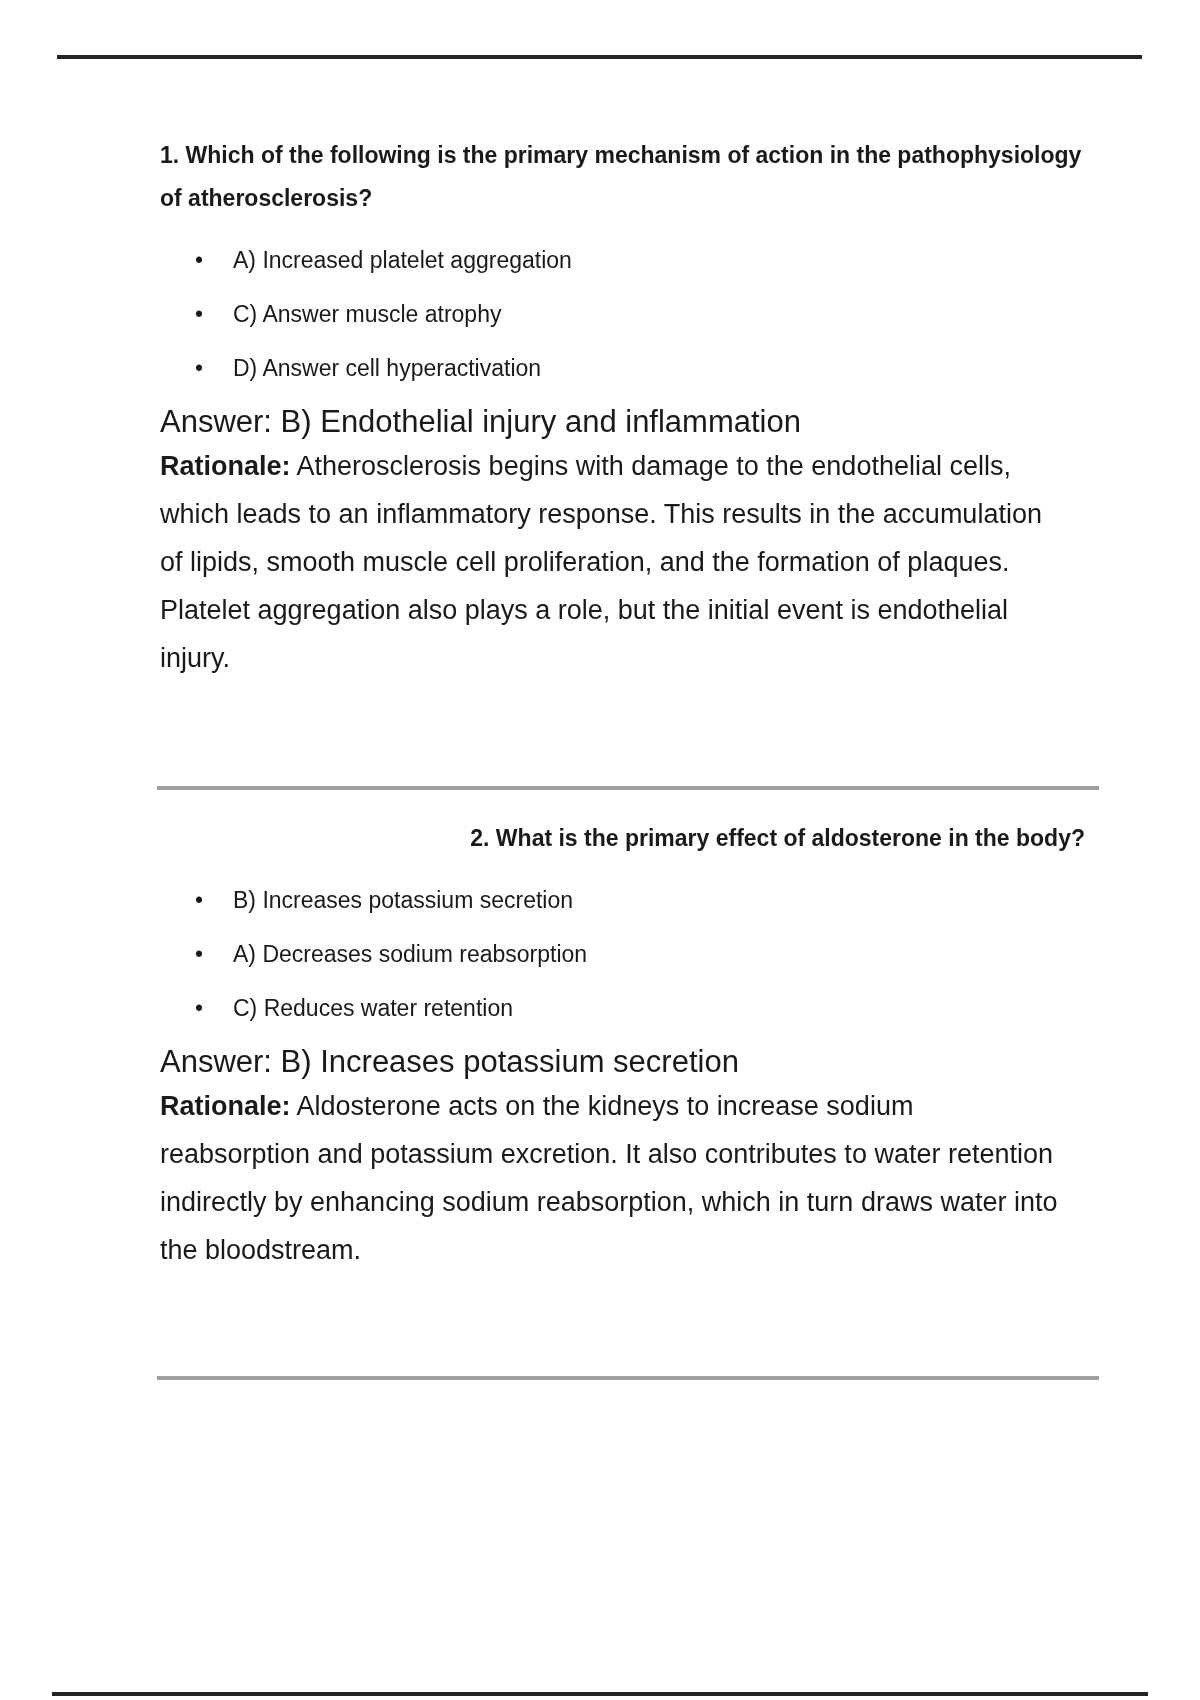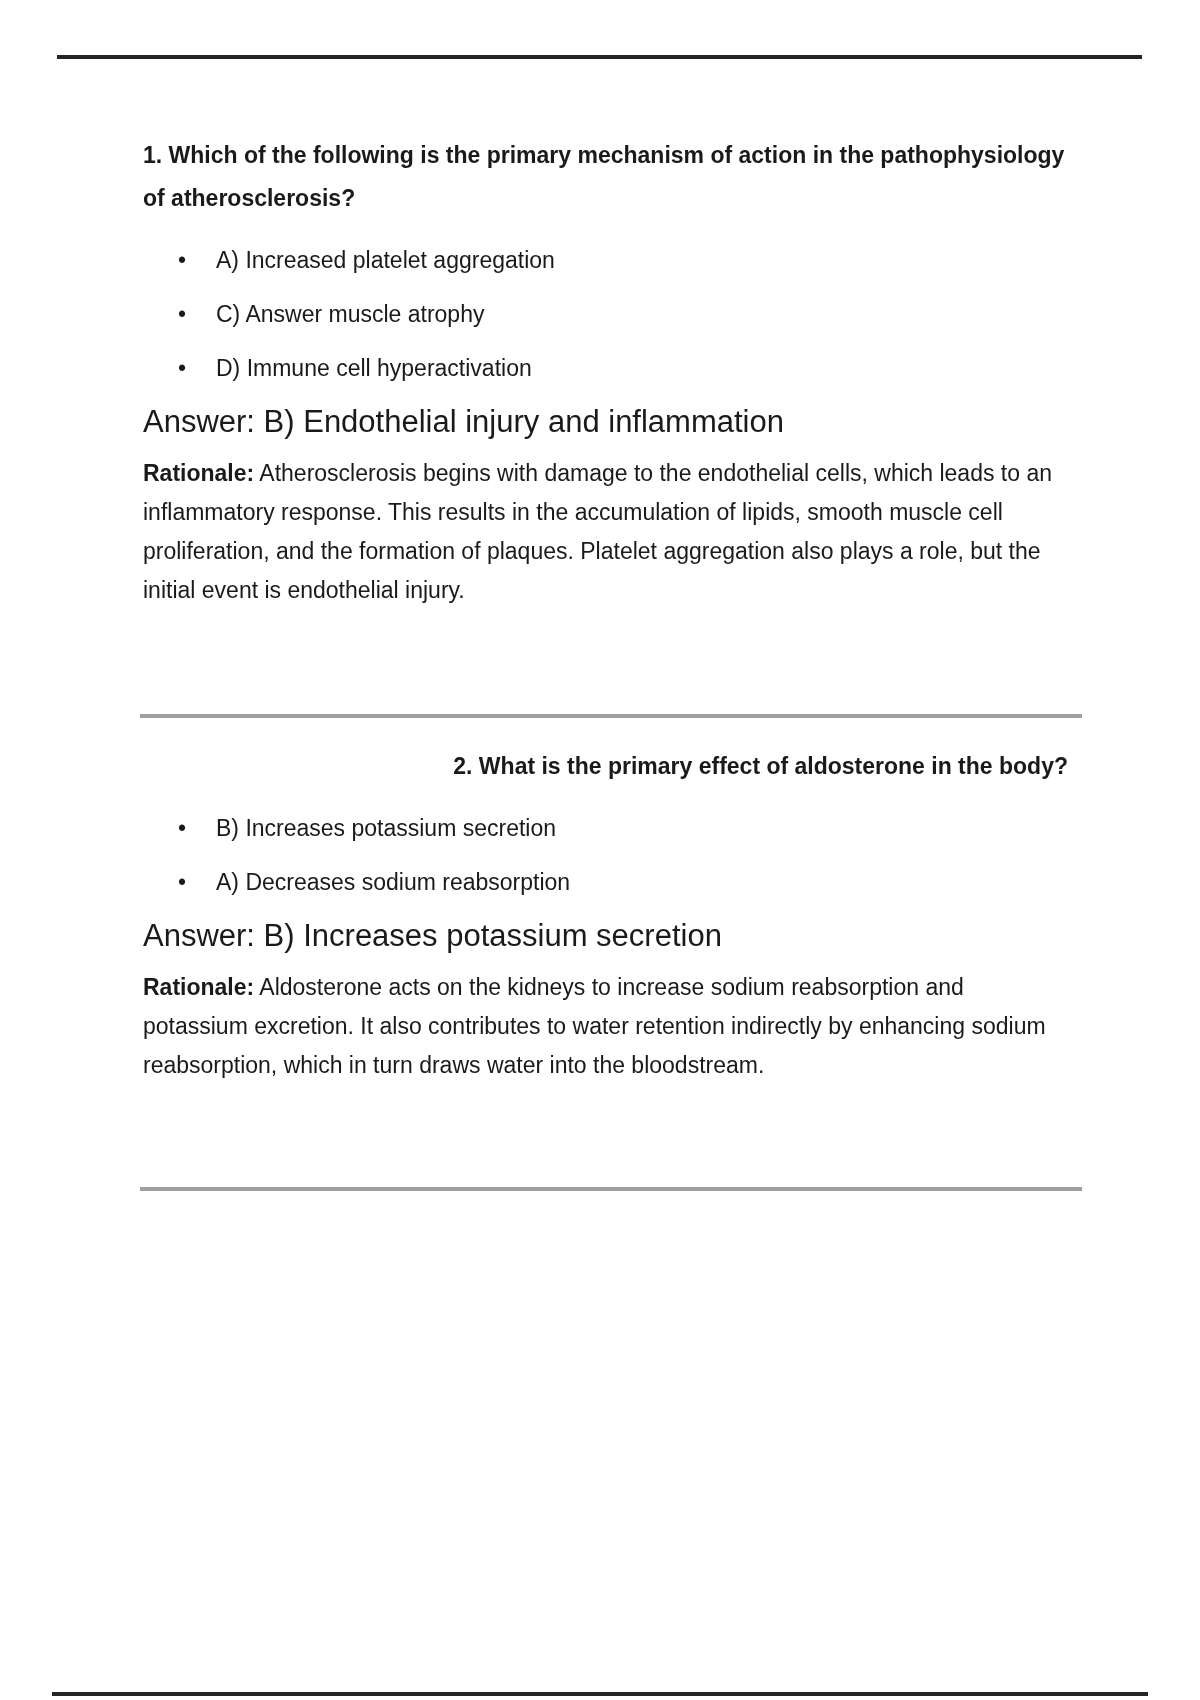--- a/index.html
+++ b/index.html
@@ -10,21 +10,21 @@
     color: #1a1a1a;
     position: relative;
     overflow: hidden;
   }
   .page { position: absolute; inset: 0; }
 
   .rule { position: absolute; background: #252525; }
   .rule-top    { top: 55px;   left: 57px; width: 1085px; height: 4px; }
   .rule-bottom { top: 1692px; left: 52px; width: 1096px; height: 4px; }
 
-  .content { position: absolute; left: 143px; top: 0; width: 940px; }
+  .content { position: absolute; left: 160px; top: 0; width: 940px; }
 
   .q-title {
     font-weight: bold;
     font-size: 23px;
     line-height: 43px;
     margin: 0;
     width: 925px;
   }
   .q1-title { margin-top: 134px; }
   .q2-title { margin-top: 27px; text-align: right; }
@@ -47,23 +47,23 @@
   }
 
   .answer {
     font-weight: normal;
     font-size: 31px;
     line-height: 32px;
     margin: 22px 0 0 0;
   }
 
   .rationale {
-    font-size: 23px;
-    line-height: 39px;
-    margin: 16px 0 0 0;
+    font-size: 27px;
+    line-height: 48px;
+    margin: 4px 0 0 0;
     width: 910px;
   }
   .rationale .label { font-weight: bold; }
 
   .divider {
     height: 4px;
     background: #9f9f9f;
     width: 942px;
     margin-left: -3px;
   }
@@ -77,36 +77,37 @@
 
   <div class="rule rule-top"></div>
 
   <div class="content">
 
     <section>
       <h2 class="q-title q1-title">1. Which of the following is the primary mechanism of action in the pathophysiology of atherosclerosis?</h2>
       <ul class="options">
         <li>A) Increased platelet aggregation</li>
         <li>C) Answer muscle atrophy</li>
-        <li>D) Immune cell hyperactivation</li>
+        <li>D) Answer cell hyperactivation</li>
       </ul>
       <p class="answer">Answer: B) Endothelial injury and inflammation</p>
       <p class="rationale">
         <span class="label">Rationale:</span>
         <span>Atherosclerosis begins with damage to the endothelial cells, which leads to an inflammatory response. This results in the accumulation of lipids, smooth muscle cell proliferation, and the formation of plaques. Platelet aggregation also plays a role, but the initial event is endothelial injury.</span>
       </p>
     </section>
 
     <div class="divider divider-1"></div>
 
     <section>
       <h2 class="q-title q2-title">2. What is the primary effect of aldosterone in the body?</h2>
       <ul class="options">
         <li>B) Increases potassium secretion</li>
         <li>A) Decreases sodium reabsorption</li>
+        <li>C) Reduces water retention</li>
       </ul>
       <p class="answer">Answer: B) Increases potassium secretion</p>
       <p class="rationale">
         <span class="label">Rationale:</span>
         <span>Aldosterone acts on the kidneys to increase sodium reabsorption and potassium excretion. It also contributes to water retention indirectly by enhancing sodium reabsorption, which in turn draws water into the bloodstream.</span>
       </p>
     </section>
 
     <div class="divider divider-2"></div>
 

